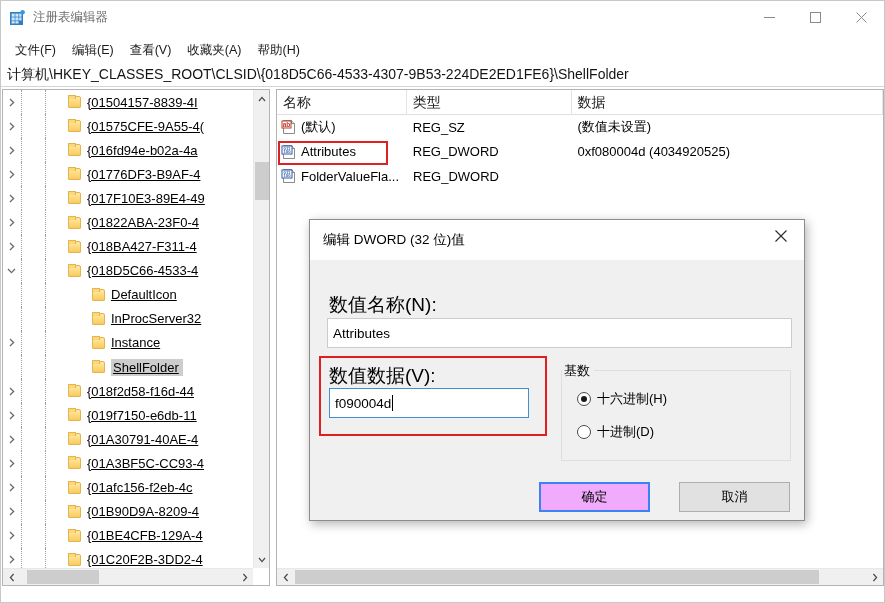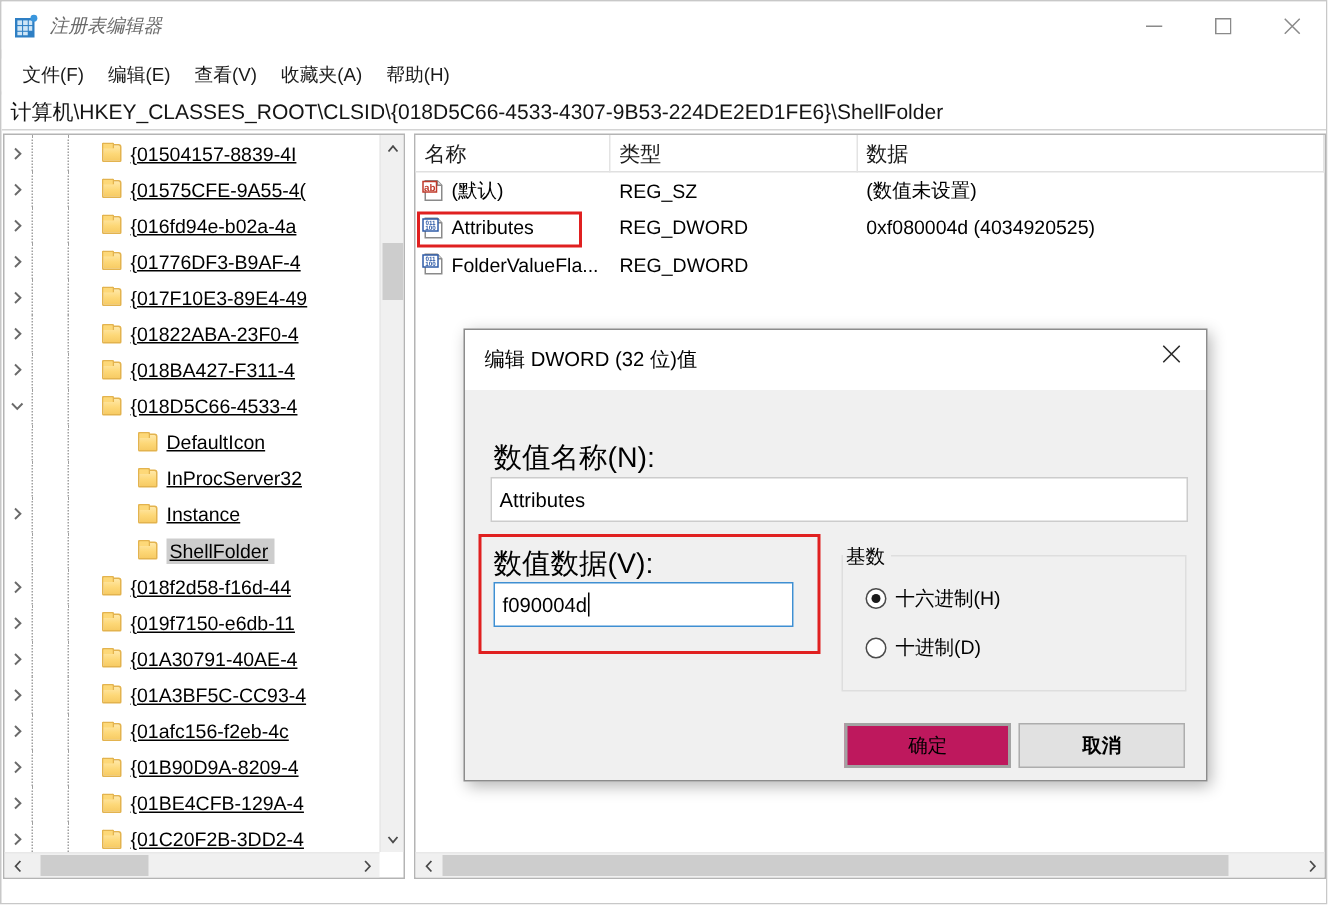--- a/index.html
+++ b/index.html
@@ -17,21 +17,21 @@
     width: 885px; height: 603px;
     background: #ffffff;
     border: 1px solid #c8c8c8;
     overflow: hidden;
   }
 
   
   .titlebar {
     position: absolute; left: 0; top: 0; width: 883px; height: 32px;
     background: #ffffff;
-    display: flex; align-items: center; font-style: italic;
+    display: flex; align-items: center;
   }
   .app-icon {
     position: absolute; left: 8px; top: 8px;
     width: 17px; height: 17px;
   }
   .title-text {
     position: absolute; left: 32px; top: 8px;
     font-size: 12.5px; color: #6a6a6a;
     white-space: nowrap;
   }
@@ -298,22 +298,22 @@
   .dlg-btn {
     position: absolute;
     height: 30px; width: 111px;
     background: #e1e1e1;
     border: 1px solid #adadad;
     font-family: "Liberation Sans", sans-serif;
     font-size: 13px; color: #000;
     cursor: pointer;
     display: flex; align-items: center; justify-content: center;
   }
-  #ok-btn { left: 253px; top: 222px; border: 2px solid #a3a3a3; background: #be185d; }
-  #cancel-btn { left: 369px; top: 222px; font-weight: bold; }
+  #ok-btn { left: 229px; top: 222px; border: 2px solid #3b82f6; background: #f0abfc; }
+  #cancel-btn { left: 369px; top: 222px; }
 
   .caret {
     display: inline-block; width: 1px; height: 16px;
     background: #000; vertical-align: -3px;
     margin-left: 1px;
   }
 </style>
 </head>
 <body>
 

